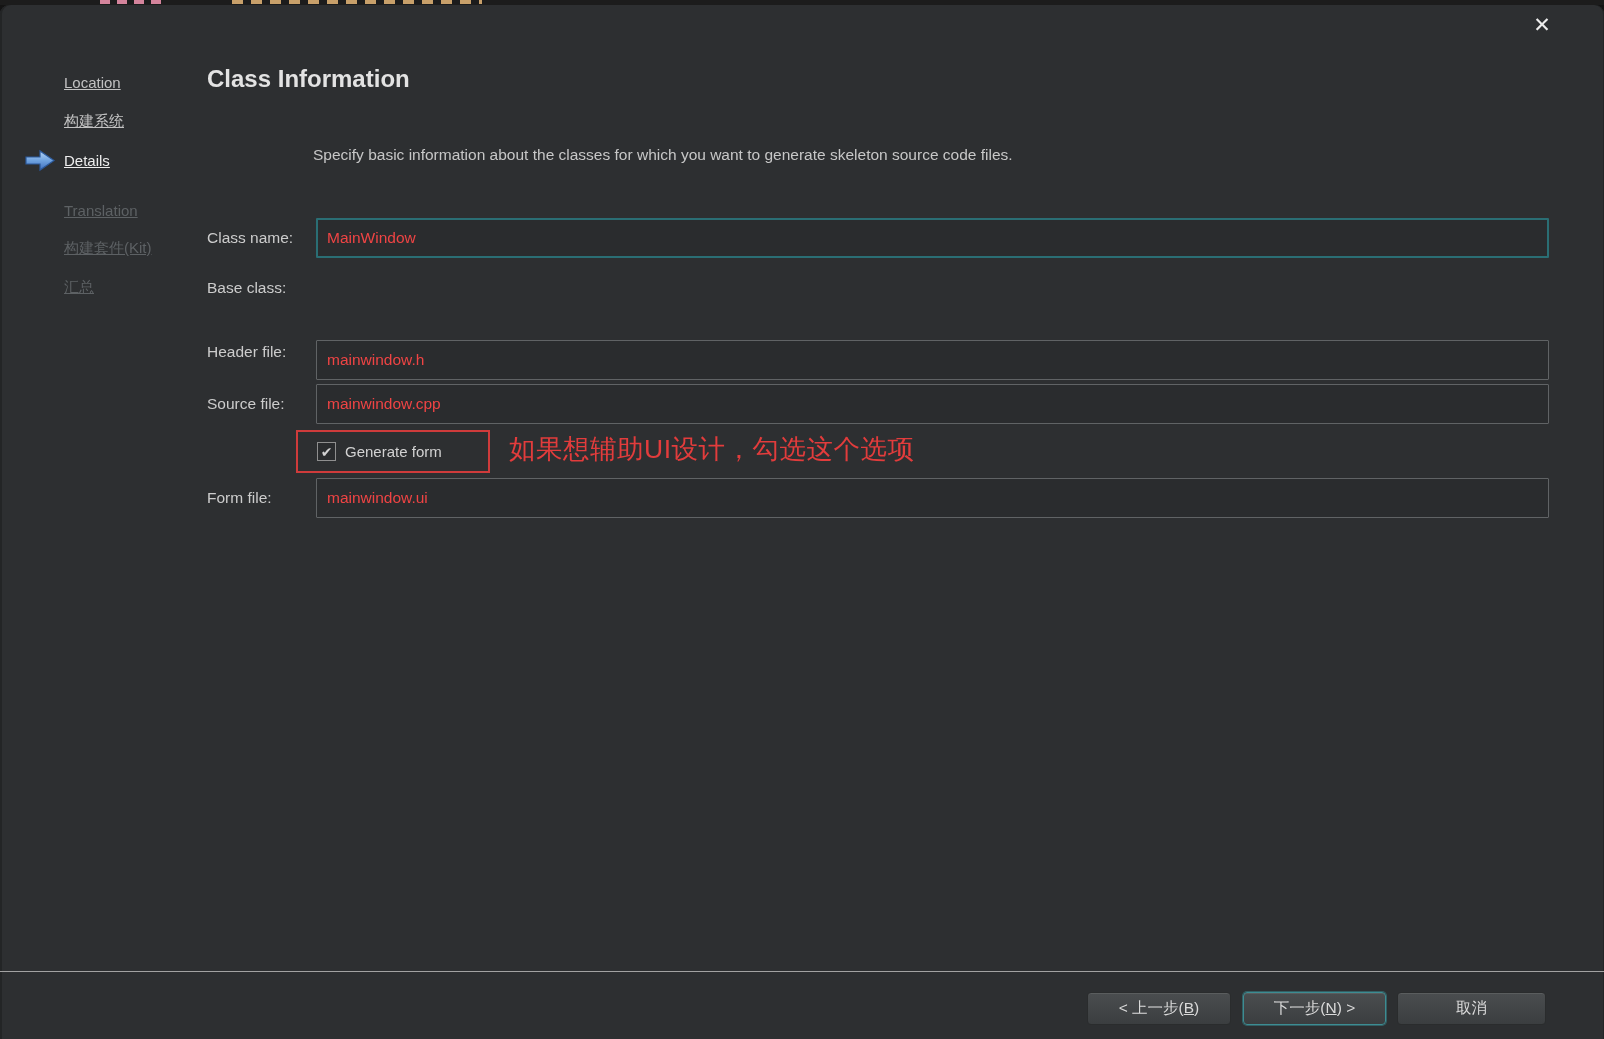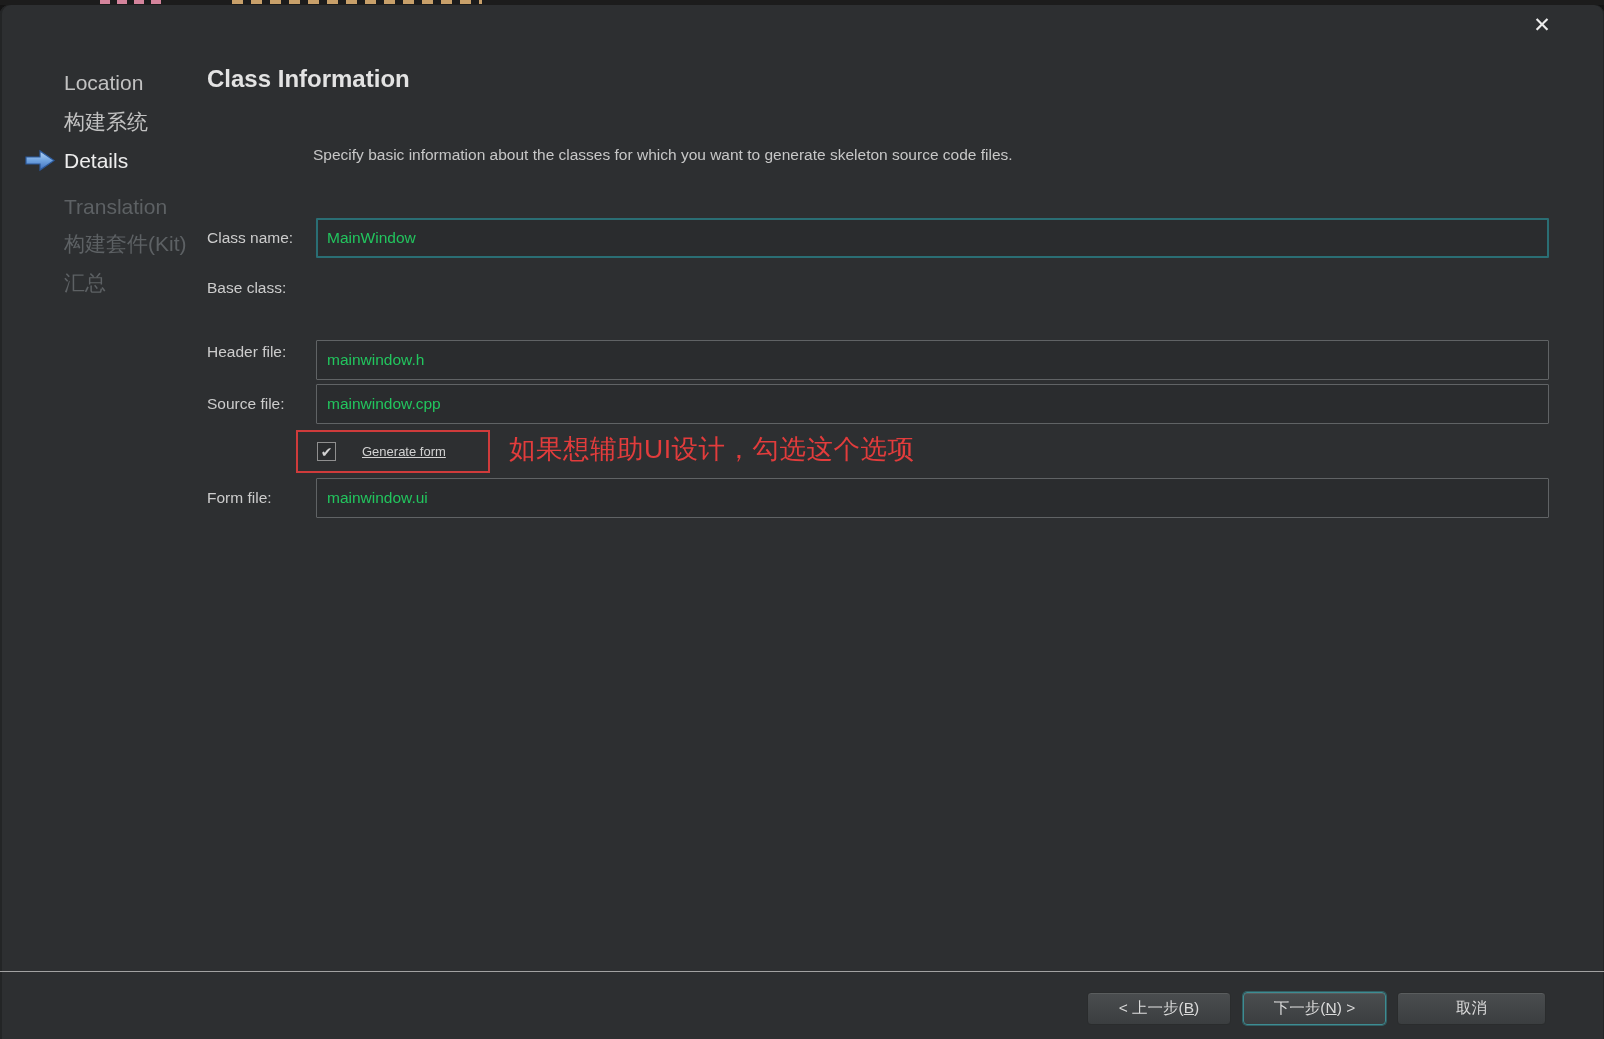--- a/index.html
+++ b/index.html
@@ -31,56 +31,56 @@
   .titlebar .title-text { color:#f2f2f2; font-size:15.5px; }
   .close-btn {
     position:absolute; top:3px; left:1524px; width:36px; height:33px;
     display:flex; align-items:center; justify-content:center;
     color:#ececec; font-size:21px; font-weight:300; cursor:pointer;
   }
 
   
   .sidebar { position:absolute; top:58px; left:64px; width:150px; }
   .side-item { height:39px; display:flex; align-items:center; position:relative;
-    font-size:21px; cursor:pointer; }
+    font-size:15px; cursor:pointer;text-decoration:underline; }
   .side-item.enabled { color:#c2c2c2; }
   .side-item.current { color:#ededed; }
   .side-item.disabled { color:#5d6164;align-items:flex-end; }
   .current-arrow { position:absolute; left:-39px; top:8px; width:30px; height:23px; }
 
   
   .heading { position:absolute; top:60px; left:207px; font-size:24px; font-weight:bold; color:#e3e3e3; }
   .description { position:absolute; top:141px; left:313px; font-size:15.5px; color:#c7c7c7; }
 
   .field-label { position:absolute; left:207px; font-size:15.5px; color:#cccccc; }
   .text-input {
     position:absolute; left:316px; width:1233px; height:40px;
     background:#2a2c2e; border:1px solid #606365; border-radius:1px;
-    color:#22c55e; font-size:15.5px; padding:0 10px;
+    color:#ef4444; font-size:15.5px; padding:0 10px;
     font-family:"Liberation Sans","DejaVu Sans",sans-serif; outline:none;
   }
   .text-input.focused { border:2px solid #2a6e74; padding:0 9px; }
 
   .combo {
     position:absolute; left:316px; width:1233px; height:40px;
     background:linear-gradient(#5c5f61,#525558); border:1px solid #3a3c3e; border-radius:5px;
     box-shadow:inset 0 1px 0 rgba(255,255,255,0.10), 0 1px 2px rgba(0,0,0,0.45);
     display:flex; align-items:center; padding:0 12px; cursor:pointer;
   }
   .combo .combo-value { color:#e6e6e6; font-size:15.5px; flex:1; }
   .combo .combo-arrow { color:#c3c3c3; font-size:13px; margin-right:8px; }
 
   .annotation-box {
     position:absolute; left:296px; top:425px; width:194px; height:43px;
     border:2px solid #cf3b3b; display:flex; align-items:center; padding-left:19px;
   }
   .checkbox { width:19px; height:19px; background:#2a2c2e; border:1px solid #8f8f8f;
     display:flex; align-items:center; justify-content:center; cursor:pointer;
     color:#d2d2d2; font-size:14px; line-height:1; flex:0 0 auto; }
-  .checkbox-label { margin-left:26px; color:#d2d2d2; font-size:13px;text-decoration:underline; }
+  .checkbox-label { margin-left:9px; color:#d2d2d2; font-size:15px; }
   .annotation-text { position:absolute; left:509px; top:426px; font-size:26.5px;
     color:#e23c3c; letter-spacing:0.5px; white-space:nowrap; }
 
   .separator { position:absolute; top:966px; left:0; width:100%; height:1px; background:#a2a2a2; }
 
   .btn {
     position:absolute; top:987px; height:33px;
     background:linear-gradient(#4a4d4f,#3b3e40); border:1px solid #2a2c2d; border-radius:4px;
     box-shadow:inset 0 1px 0 rgba(255,255,255,0.09);
     color:#dadada; font-size:15.5px; display:flex; align-items:center; justify-content:center;

